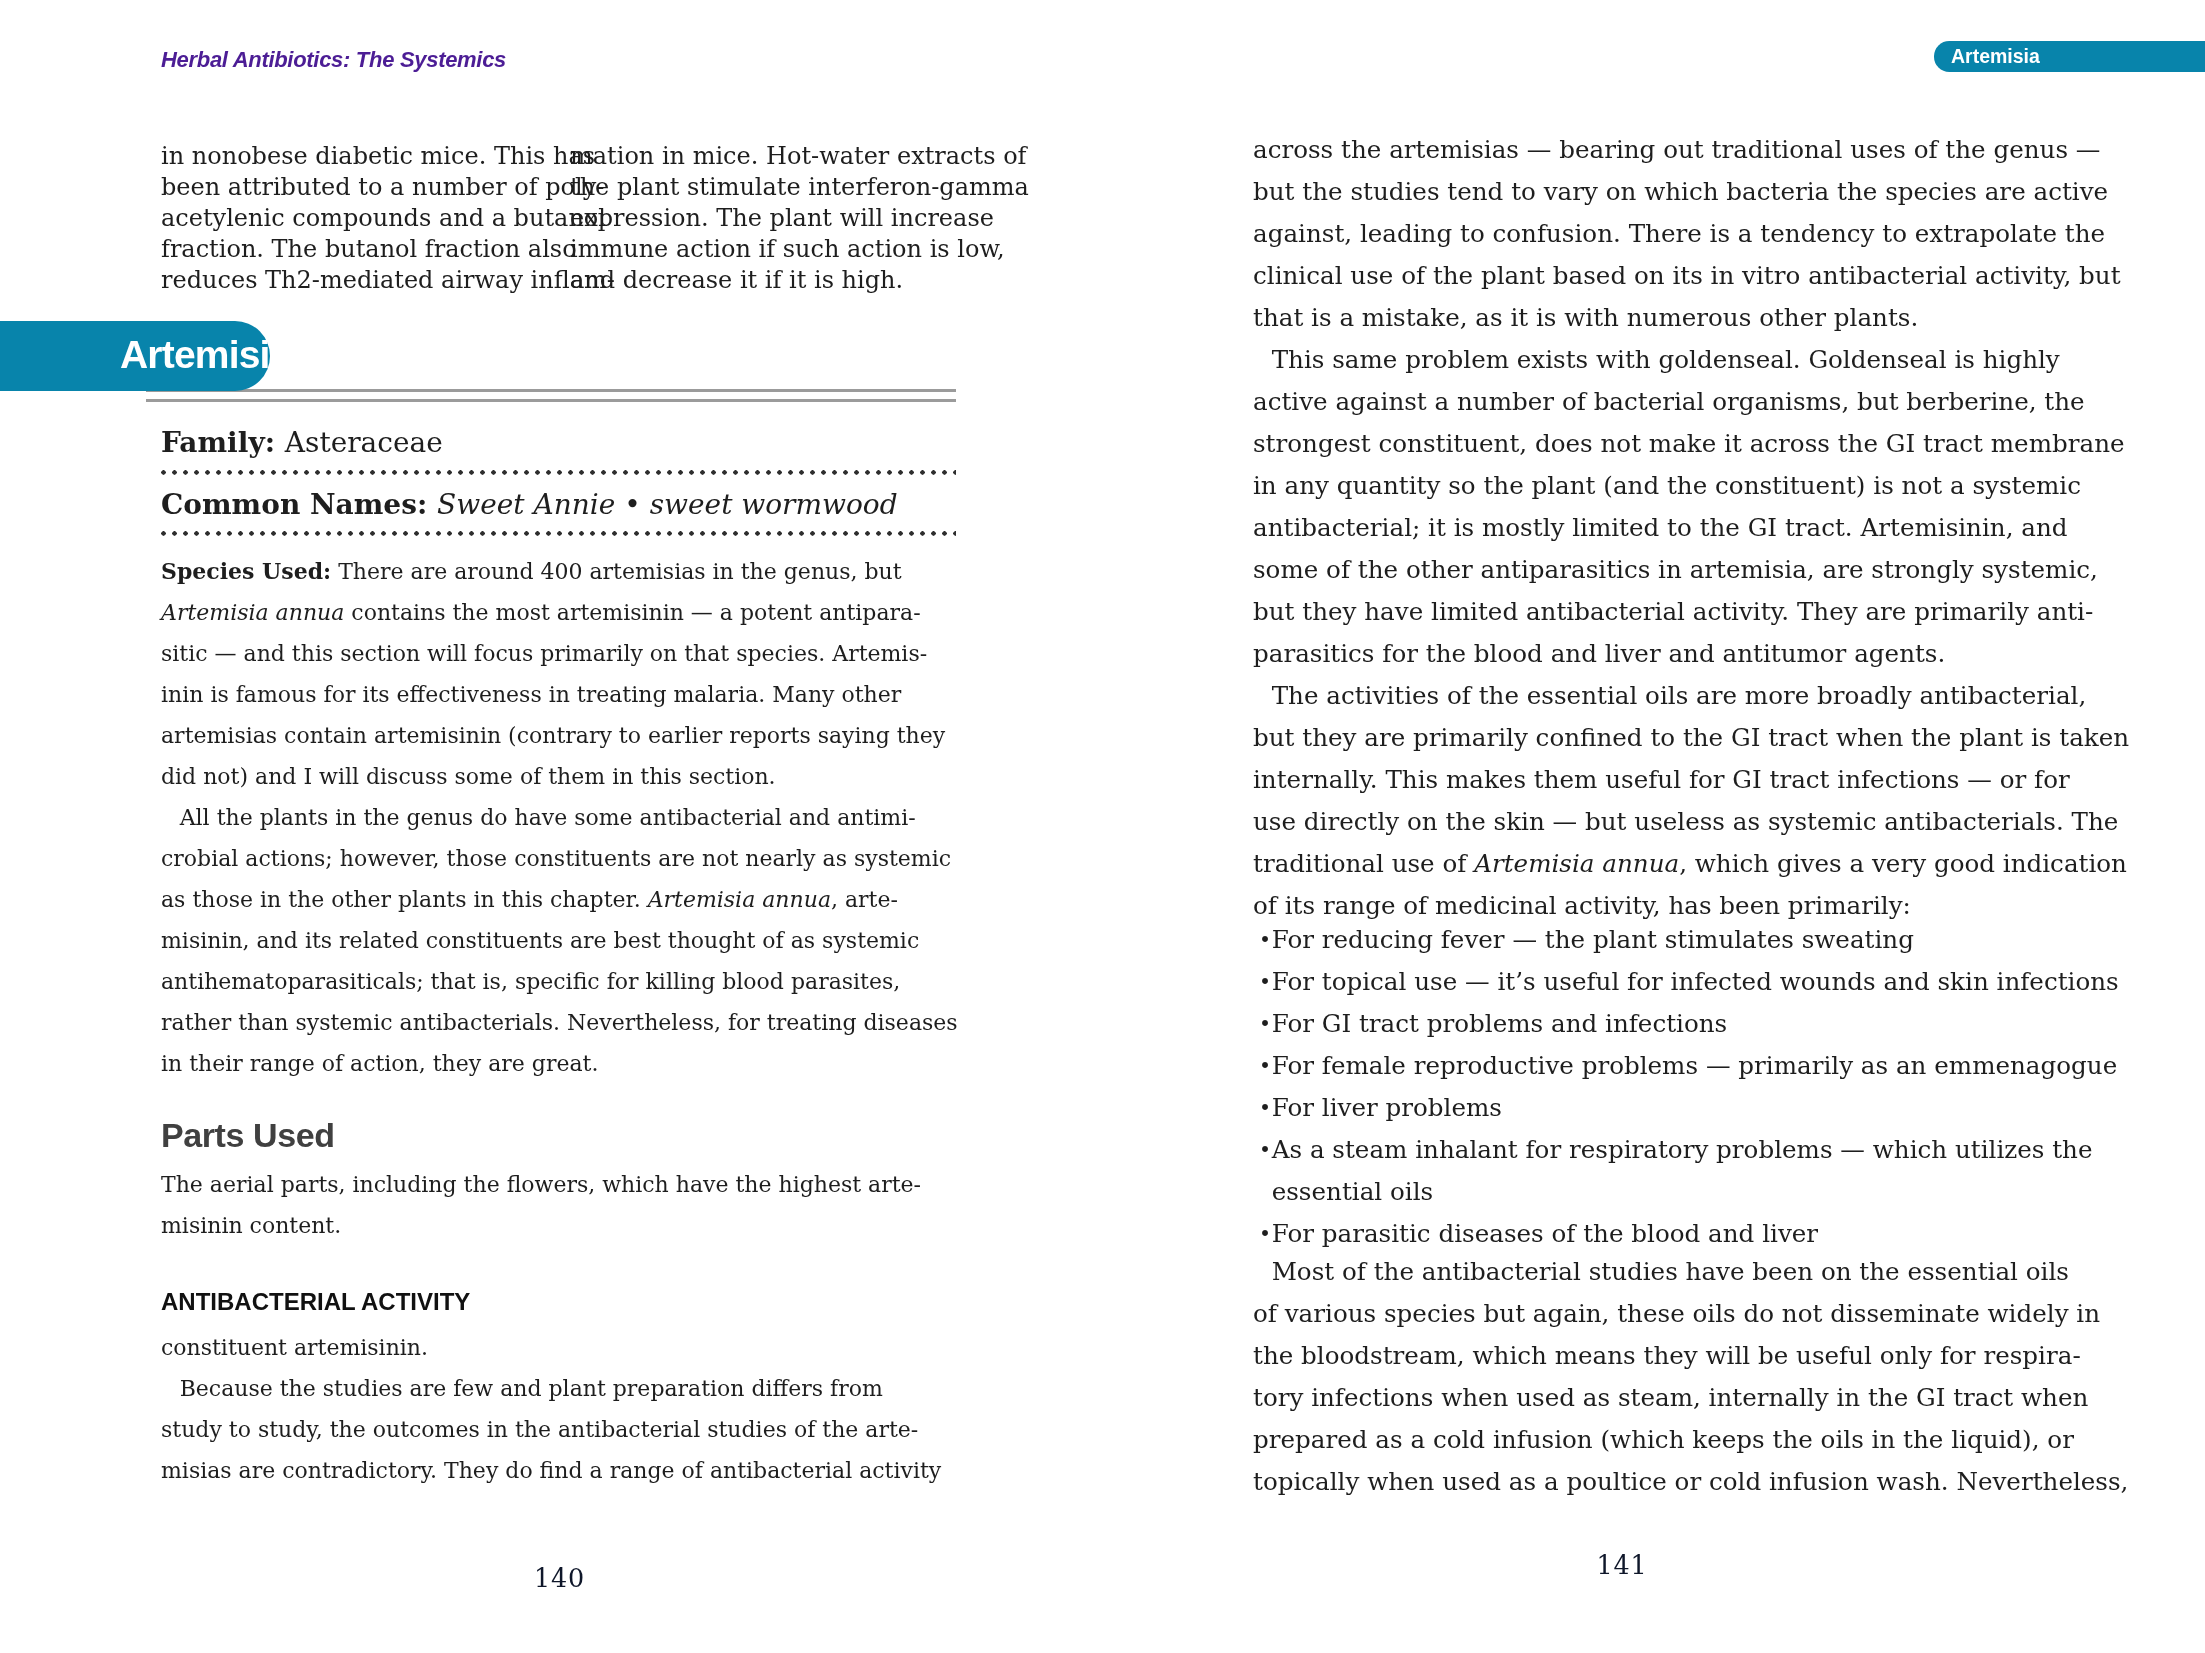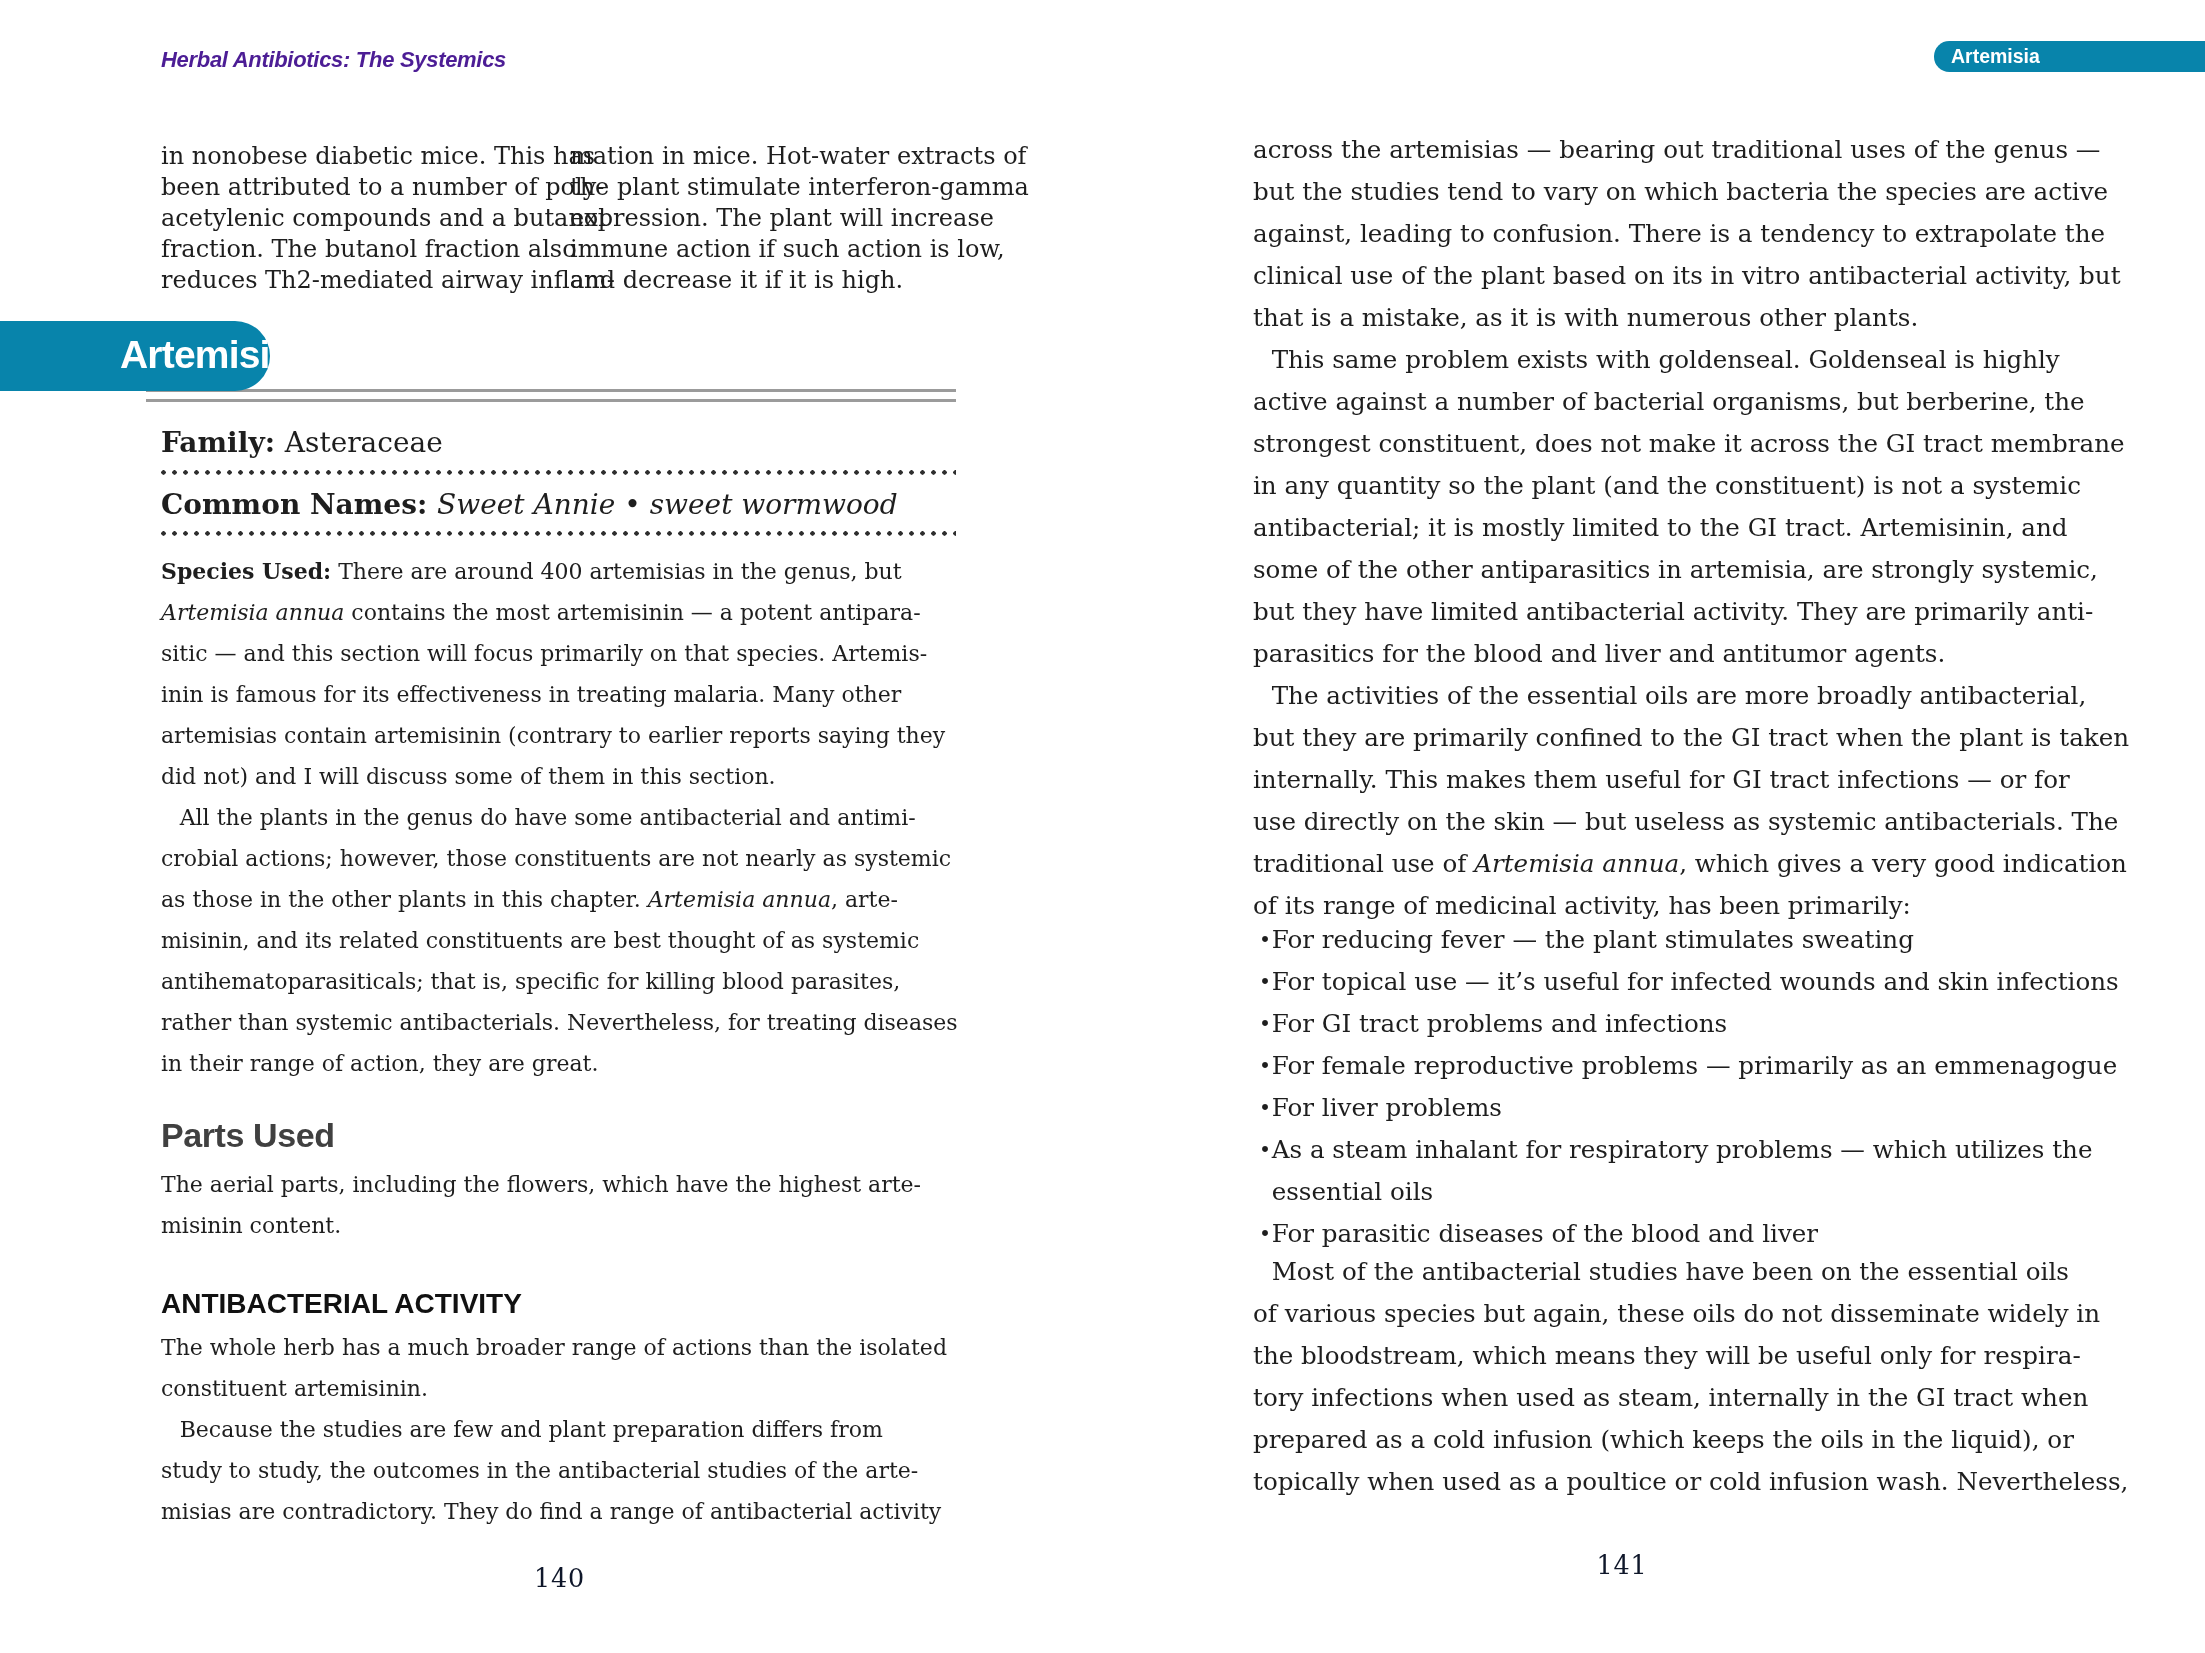--- a/index.html
+++ b/index.html
@@ -37,21 +37,21 @@
           background-size:11px 5.1px;background-repeat:repeat-x;}
   .dotted-1{top:470px;}
   .dotted-2{top:531px;}
 
   .body-left{left:161px;width:802px;font-size:22px;line-height:41px;}
   .species-block{top:551px;}
   .heading-lg{left:161px;top:1116px;font-family:"Liberation Sans",sans-serif;font-weight:bold;
               font-size:34px;letter-spacing:-0.4px;color:#404040;}
   .parts-para{top:1164px;}
   .heading-sm{left:161px;top:1288px;font-family:"Liberation Sans",sans-serif;font-weight:bold;
-              font-size:28px;letter-spacing:0;color:#111111;}
+              font-size:24px;letter-spacing:0;color:#111111;}
   .antibact-para{top:1327px;}
   .pagenum{font-size:25.4px;color:#0f172a;letter-spacing:0.8px;text-align:center;}
   .pagenum-left{left:161px;top:1563px;width:797px;}
 
   
   .chapter-tab{left:1934px;top:41px;width:271px;height:30.5px;border-radius:15.3px 0 0 15.3px;z-index:2;}
   .tab-text{position:absolute;left:17px;top:0;line-height:30px;color:#ffffff;
             font-family:"Liberation Sans",sans-serif;font-weight:bold;font-size:19.5px;}
   .body-right{left:1253px;width:806px;font-size:24.6px;line-height:42px;}
   .rblock-1{top:129px;}
@@ -122,21 +122,20 @@
       </div>
 
     <div class="abs heading-lg">Parts Used</div>
     <div class="abs body-left parts-para">
         <div class="tline"><span>The aerial parts, including the flowers, which have the highest arte-</span></div>
         <div class="tline"><span>misinin content.</span></div>
       </div>
 
     <div class="abs heading-sm">ANTIBACTERIAL ACTIVITY</div>
     <div class="abs body-left antibact-para">
-        <div class="tline"><span>The whole herb has a much broader range of actions than the isolated</span></div>
         <div class="tline"><span>constituent artemisinin.</span></div>
         <div class="tline ind"><span>Because the studies are few and plant preparation differs from</span></div>
         <div class="tline"><span>study to study, the outcomes in the antibacterial studies of the arte-</span></div>
         <div class="tline"><span>misias are contradictory. They do find a range of antibacterial activity</span></div>
       </div>
 
     <div class="abs pagenum pagenum-left">140</div>
   </div>
 
   <div>

